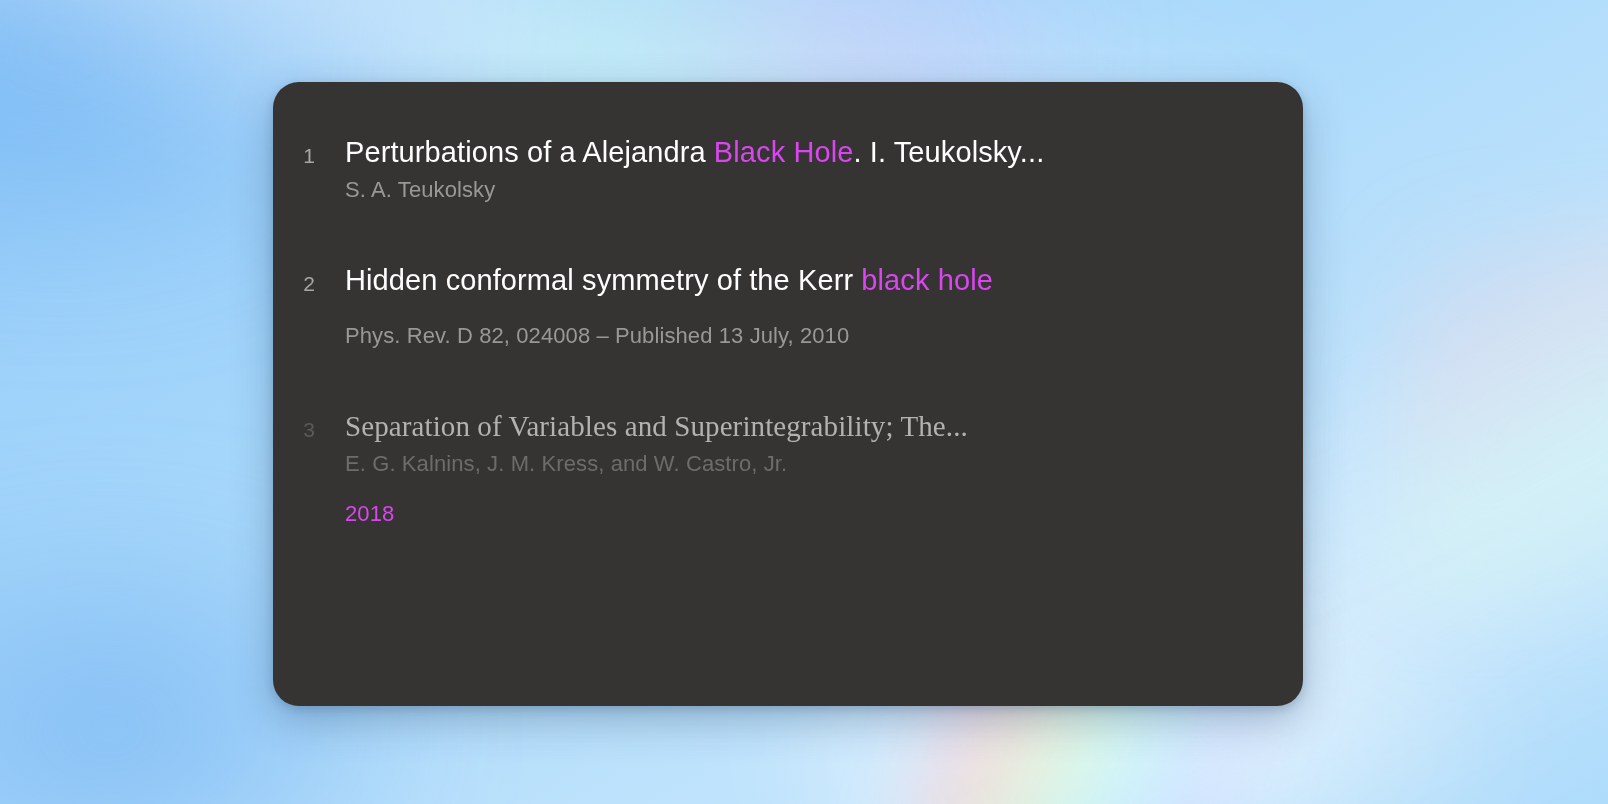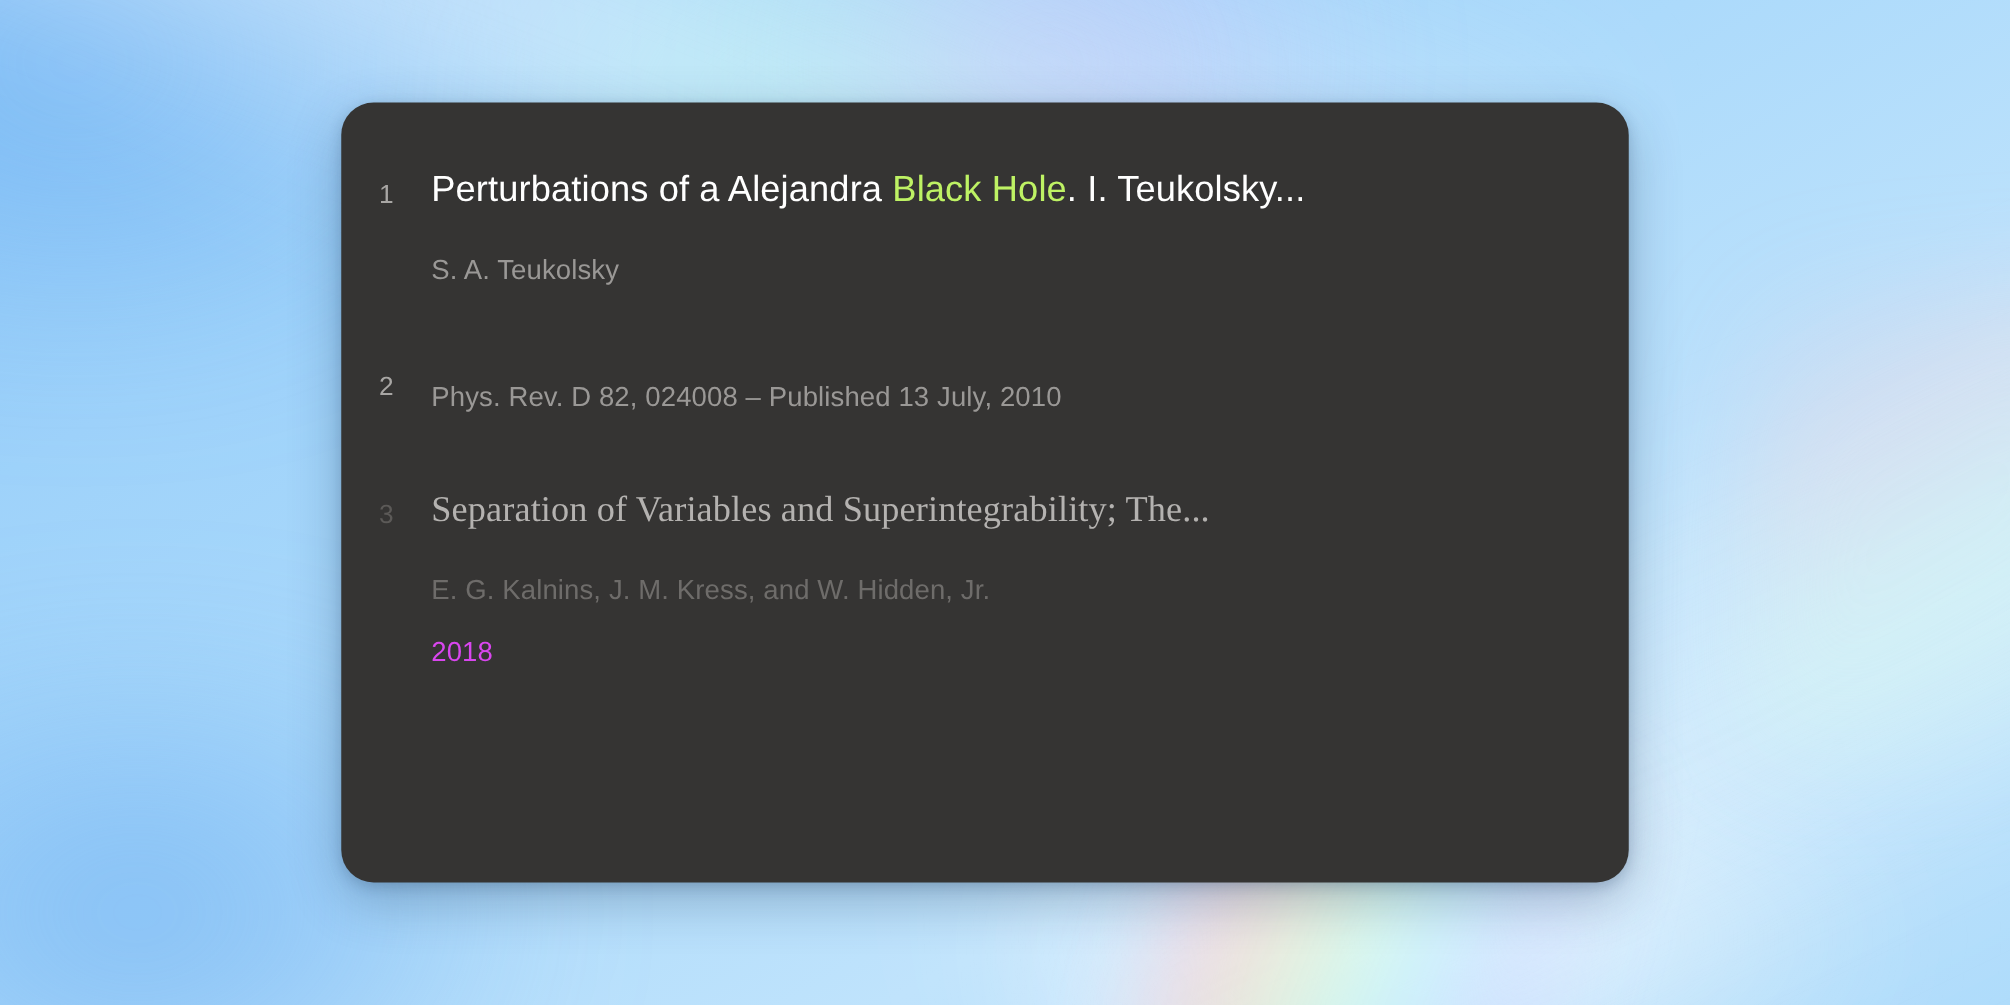--- a/index.html
+++ b/index.html
@@ -174,32 +174,32 @@
   }
 
   .result-title {
     font-size: 29px;
     line-height: 44px;
     color: #FFFFFF;
     white-space: nowrap;
     overflow: hidden;
     letter-spacing: 0.1px;
   }
-  .result-title .hl { color: #bef264; }
+  .result-title .hl { color: #d946ef; }
 
   .result-authors,
   .result-source {
     font-size: 22px;
     line-height: 32px;
     color: #9A9896;
     white-space: nowrap;
     overflow: hidden;
     letter-spacing: 0.1px;
   }
-  .result-authors { margin-top: 26px; }
+  .result-authors { }
   .result-source  { margin-top: 18px; }
 
   
   .result-item.dim .result-index  { color: #5C5A58; }
   .result-item.dim .result-title  { color: #B4B2B0; font-family: Liberation Serif, serif; }
   .result-item.dim .result-authors{ color: #6E6C6A; }
   .result-item.dim .result-source { color: #d946ef; }
 
   
   #item-1 { margin-top: 16px; }
@@ -228,27 +228,28 @@
       <div class="result-index">1</div>
       <div class="result-body">
         <div class="result-title"><span>Perturbations of a Alejandra </span><span class="hl">Black Hole</span><span>. I. Teukolsky...</span></div>
         <div class="result-authors">S. A. Teukolsky</div>
       </div>
     </div>
 
     <div class="result-item" id="item-2">
       <div class="result-index">2</div>
       <div class="result-body">
+        <div class="result-title"><span>Hidden conformal symmetry of the Kerr </span><span class="hl">black hole</span><span></span></div>
         <div class="result-source">Phys. Rev. D 82, 024008 – Published 13 July, 2010</div>
       </div>
     </div>
 
     <div class="result-item dim" id="item-3">
       <div class="result-index">3</div>
       <div class="result-body">
         <div class="result-title"><span>Separation of Variables and Superintegrability; The...</span><span class="hl"></span><span></span></div>
-        <div class="result-authors">E. G. Kalnins, J. M. Kress, and W. Hidden, Jr.</div>
+        <div class="result-authors">E. G. Kalnins, J. M. Kress, and W. Castro, Jr.</div>
         <div class="result-source">2018</div>
       </div>
     </div>
 
   </div>
 </div>
 
 </body></html>

